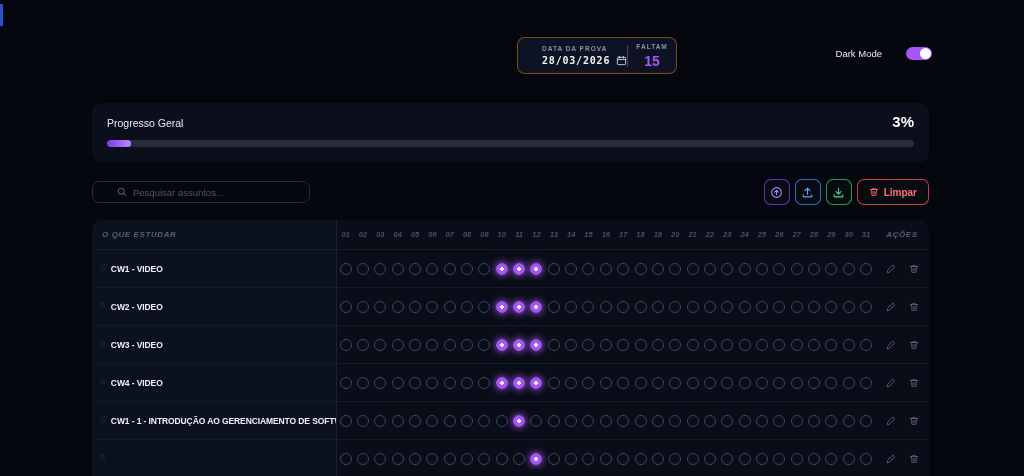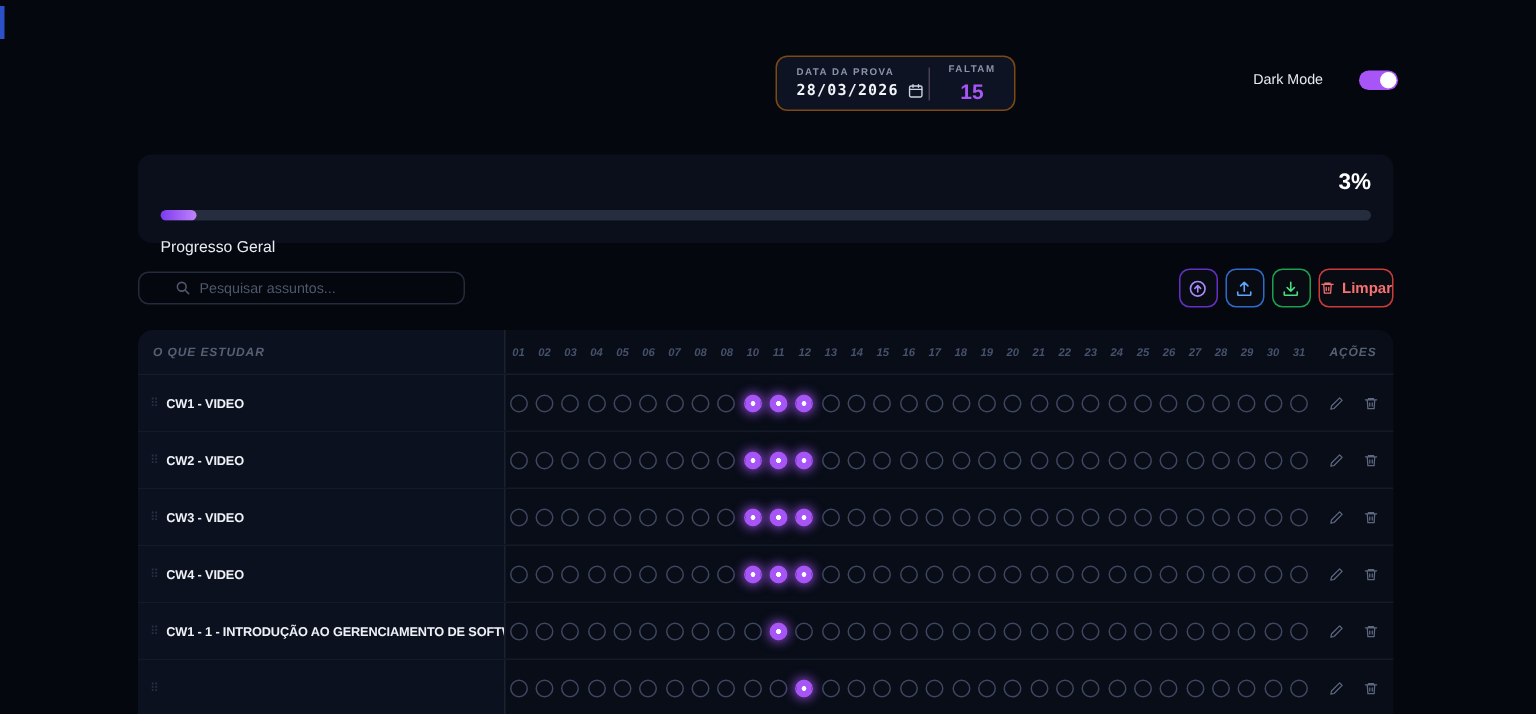--- a/index.html
+++ b/index.html
@@ -8,52 +8,52 @@
   .artifact { position:absolute; left:0; top:4px; width:3px; height:22px; background:#2b50c8; }
   .container { position:absolute; left:92px; top:0; width:837px; height:100%; }
 
   
   .title { position:absolute; left:0; top:34px; font-size:23px; font-weight:bold; color:#f4f6fa; letter-spacing:-0.3px; }
   .subtitle { position:absolute; left:0; top:65px; font-size:11px; color:#77809a; }
 
   .exam-box { position:absolute; left:425px; top:37px; width:160px; height:37px;
     border:1px solid rgba(217,119,6,.55); border-radius:8px; background:#0d1322;
     display:flex; align-items:center; }
-  .exam-left { flex:1; padding-left:13px; }
+  .exam-left { flex:1; padding-left:24px; }
   .exam-label { font-size:6.5px; font-weight:bold; letter-spacing:1px; color:#8a93a8; margin-bottom:3px; }
   .exam-value-row { display:flex; align-items:center; gap:6px; }
   .exam-value { font-family:"DejaVu Sans Mono", monospace; font-size:10px; font-weight:bold; color:#f1f4f9; letter-spacing:.8px; }
   .exam-divider { width:1px; height:22px; background:#4d3f56; }
   .exam-right { width:56px; text-align:center; }
   .countdown-value { font-size:14px; font-weight:bold; color:#a855f7; margin-top:2px; }
 
   .darkmode { position:absolute; right:-3px; top:47px; display:flex; align-items:center; gap:24px; }
   .darkmode-label { font-size:9.5px; color:#e6eaf2; }
   .toggle { position:relative; width:26px; height:13px; border-radius:7px; background:#3a4254; cursor:pointer; }
   .toggle.on { background:#a855f7; }
   .knob { position:absolute; top:1px; left:1px; width:11px; height:11px; border-radius:50%; background:#fff; }
   .toggle.on .knob { left:14px; }
 
   
   .progress-card { position:absolute; left:0; top:103px; width:837px; height:59px; background:#0a0f1b; border-radius:9px; }
-  .progress-label { position:absolute; left:15px; top:14px; font-size:10.5px; color:#e6eaf2;margin-top:42px; }
+  .progress-label { position:absolute; left:15px; top:14px; font-size:10.5px; color:#e6eaf2; }
   .progress-pct { position:absolute; right:15px; top:10px; font-size:15px; font-weight:bold; color:#ffffff; }
   .progress-track { position:absolute; left:15px; right:15px; top:37px; height:7px; border-radius:4px; background:#262d3f; overflow:hidden; }
   .progress-fill { height:100%; border-radius:4px; background:linear-gradient(90deg,#7c3aed,#c084fc); }
 
   
   .search-box { position:absolute; left:0; top:181px; width:218px; height:22px; border:1px solid #232b3c; border-radius:7px; display:flex; align-items:center; padding-left:24px; gap:6px; }
   .search-box input { flex:1; background:transparent; border:none; outline:none; font-family:"Liberation Sans",sans-serif; font-size:9.5px; color:#cbd5e1; }
   .search-box input::placeholder { color:#4e586c; }
   .btn-group { position:absolute; right:0; top:179px; display:flex; gap:5px; height:26px; }
   .icon-btn { width:26px; height:26px; border-radius:7px; display:flex; align-items:center; justify-content:center; cursor:pointer; background:rgba(255,255,255,0.02); }
   .icon-btn.purple { border:1px solid rgba(124,58,237,.8); }
   .icon-btn.blue   { border:1px solid rgba(59,130,246,.8); }
   .icon-btn.green  { border:1px solid rgba(34,197,94,.8); }
-  .clear-btn { height:26px; padding:0 0; border:1px solid rgba(239,68,68,.85); border-radius:7px; display:flex; align-items:center; gap:5px; color:#f87171; font-size:10px; font-weight:bold; cursor:pointer; background:rgba(255,255,255,0.02); }
+  .clear-btn { height:26px; padding:0 11px; border:1px solid rgba(239,68,68,.85); border-radius:7px; display:flex; align-items:center; gap:5px; color:#f87171; font-size:10px; font-weight:bold; cursor:pointer; background:rgba(255,255,255,0.02); }
 
   
   .table { position:absolute; left:0; top:220px; width:837px; height:258px; background:#080d17; border-radius:10px 10px 0 0; overflow:hidden; }
   .thead { display:flex; height:30px; border-bottom:1px solid #151c2b; align-items:stretch;font-style:italic; }
   .trow { display:flex; height:38px; border-bottom:1px solid #131a28; align-items:stretch; }
   .subject-cell { width:245px; background:#0b111e; border-right:1px solid #1a2232; display:flex; align-items:center; padding-left:8px; gap:5px; overflow:hidden; }
   .subject-cell.head { padding-left:10px; }
   .col-title { font-size:8px; font-weight:bold; letter-spacing:.6px; color:#566074; }
   .days-wrap { width:538px; display:flex; }
   .day-col { width:17.35px; display:flex; align-items:center; justify-content:center; }

